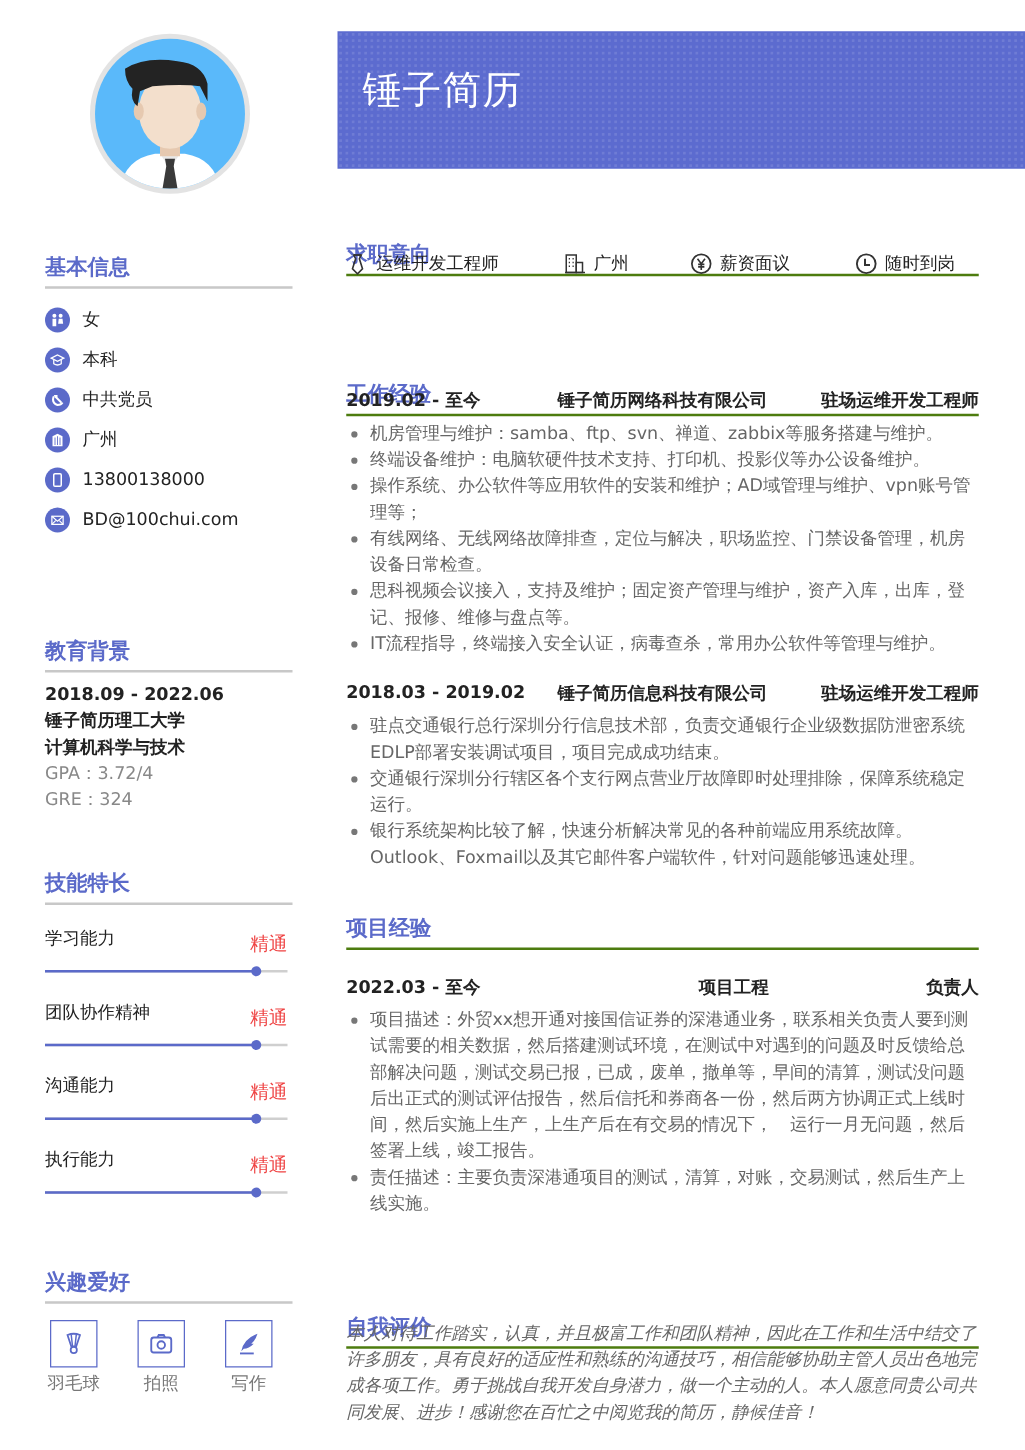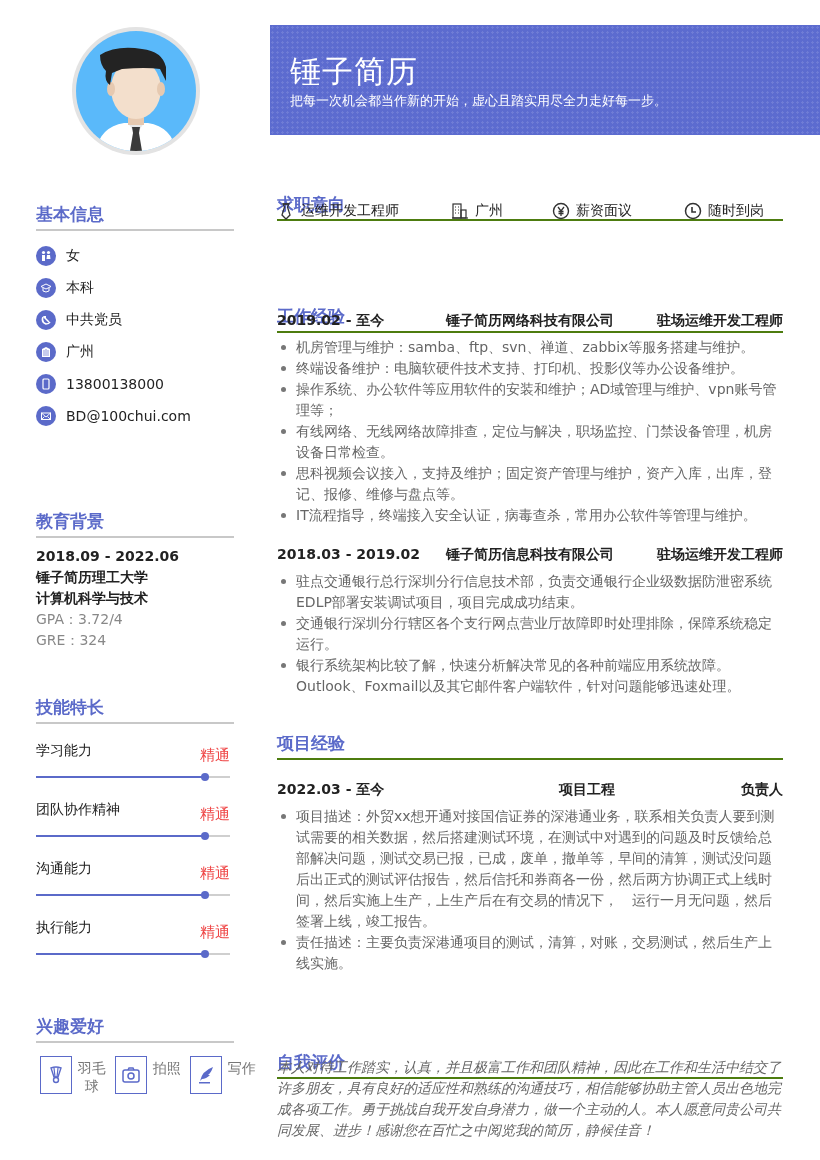--- a/index.html
+++ b/index.html
@@ -25,21 +25,21 @@
 
   .skills { position: absolute; left: 36px; top: 732px; width: 194px; margin-top: 8px; }
   .skill { height: 59px; position: relative; }
   .skill-name { position: absolute; left: 0; top: 2px; font-size: 14px; color: #222; }
   .skill-level { position: absolute; right: 0; top: 6px; font-size: 15px; color: #ef4444; }
   .skill-track { position: absolute; left: 0; right: 0; top: 36px; height: 2px; background: #cfcfcf; }
   .skill-fill { position: absolute; left: 0; top: 0; height: 2px; background: #5b6ac9; }
   .skill-knob { position: absolute; top: -3px; width: 8px; height: 8px; border-radius: 50%; background: #5b6ac9; margin-left: -4px; }
 
   .hobbies { position: absolute; left: 36px; top: 1056px; width: 210px; display: flex; }
-  .hobby { width: 75px; display: flex; flex-direction: row; align-items: flex-start; }
+  .hobby { width: 75px; display: flex; flex-direction: column; align-items: flex-start; }
   .hobby-box { width: 38px; height: 38px; border: 1.5px solid #5b6ac9; display: flex; align-items: center;
     justify-content: center; margin-left: 4px; }
   .hobby-box svg { width: 20px; height: 20px; }
   .hobby-label { font-size: 14px; color: #777; margin-top: 4px; width: 46px; text-align: center; }
 
   
   .banner { position: absolute; left: 270px; top: 25px; width: 550px; height: 110px; background: #5c6bcf; overflow: hidden; }
   .banner-dots { position: absolute; inset: 0;
     background-image: radial-gradient(rgba(255,255,255,0.13) 1px, transparent 1.3px);
     background-size: 5px 5px; opacity: 0.9; }
@@ -215,21 +215,20 @@
           <rect x="3" y="17" width="11" height="1.5" fill="#5b6ac9"></rect>
         </svg>
     </div>
     <span class="hobby-label">写作</span>
   </div>
 </div>
 
 <div class="banner">
   <div class="banner-dots"></div>
   <div class="banner-title">锤子简历</div>
-  <div class="banner-sub">把每一次机会都当作新的开始，虚心且踏实用尽全力走好每一步。</div>
 </div>
 
 <div class="sec-title-r" style="top:160px">求职意向</div>
 <div class="intent">
   <div class="intent-item" style="left:0">
     <svg viewBox="0 0 18 18">
         <path d="M6 2 L12 2 L10.5 5 L13 13 L9 17 L5 13 L7.5 5 Z" fill="none" stroke="#333" stroke-width="1.3"></path>
         <path d="M6 2 L12 2" stroke="#333" stroke-width="1.3"></path>
       </svg>
     <span>运维开发工程师</span>

